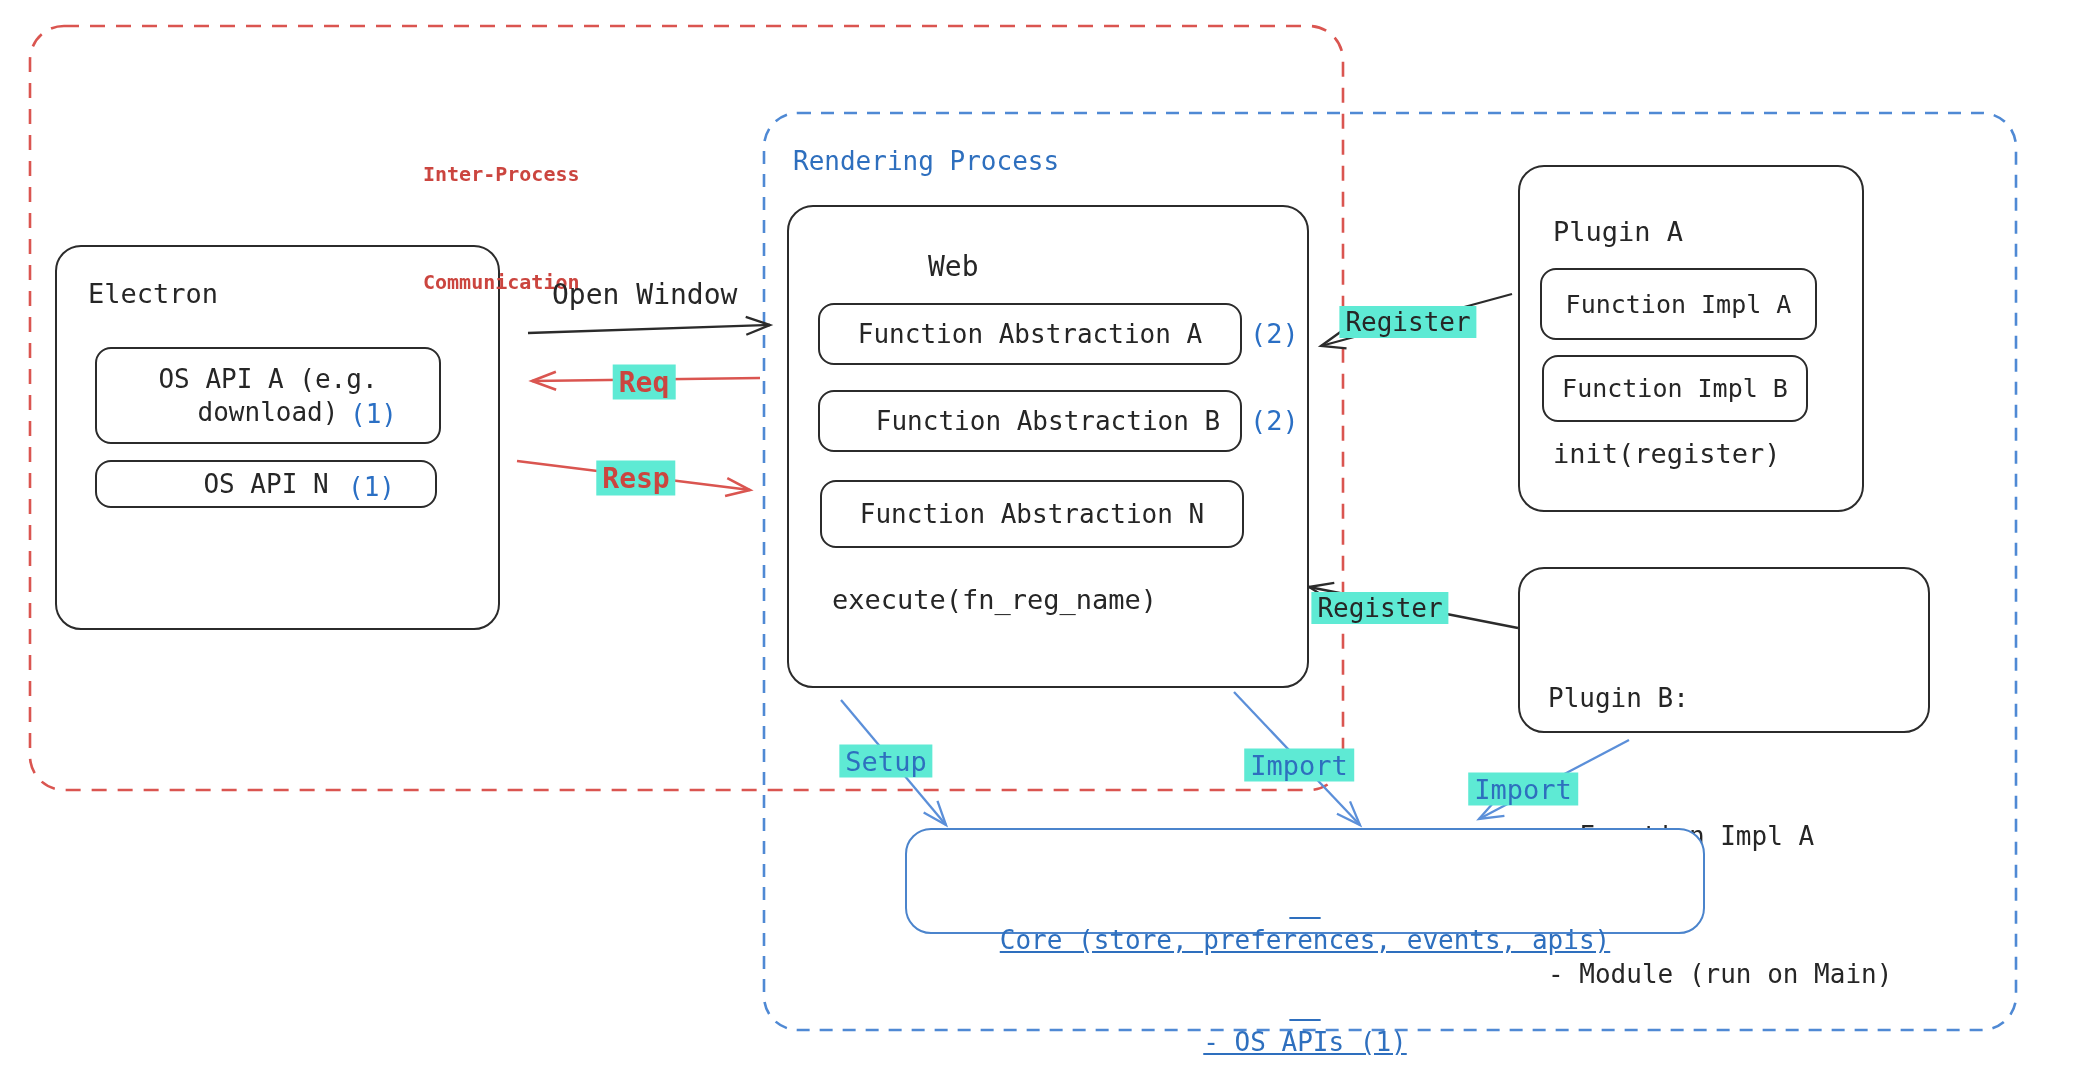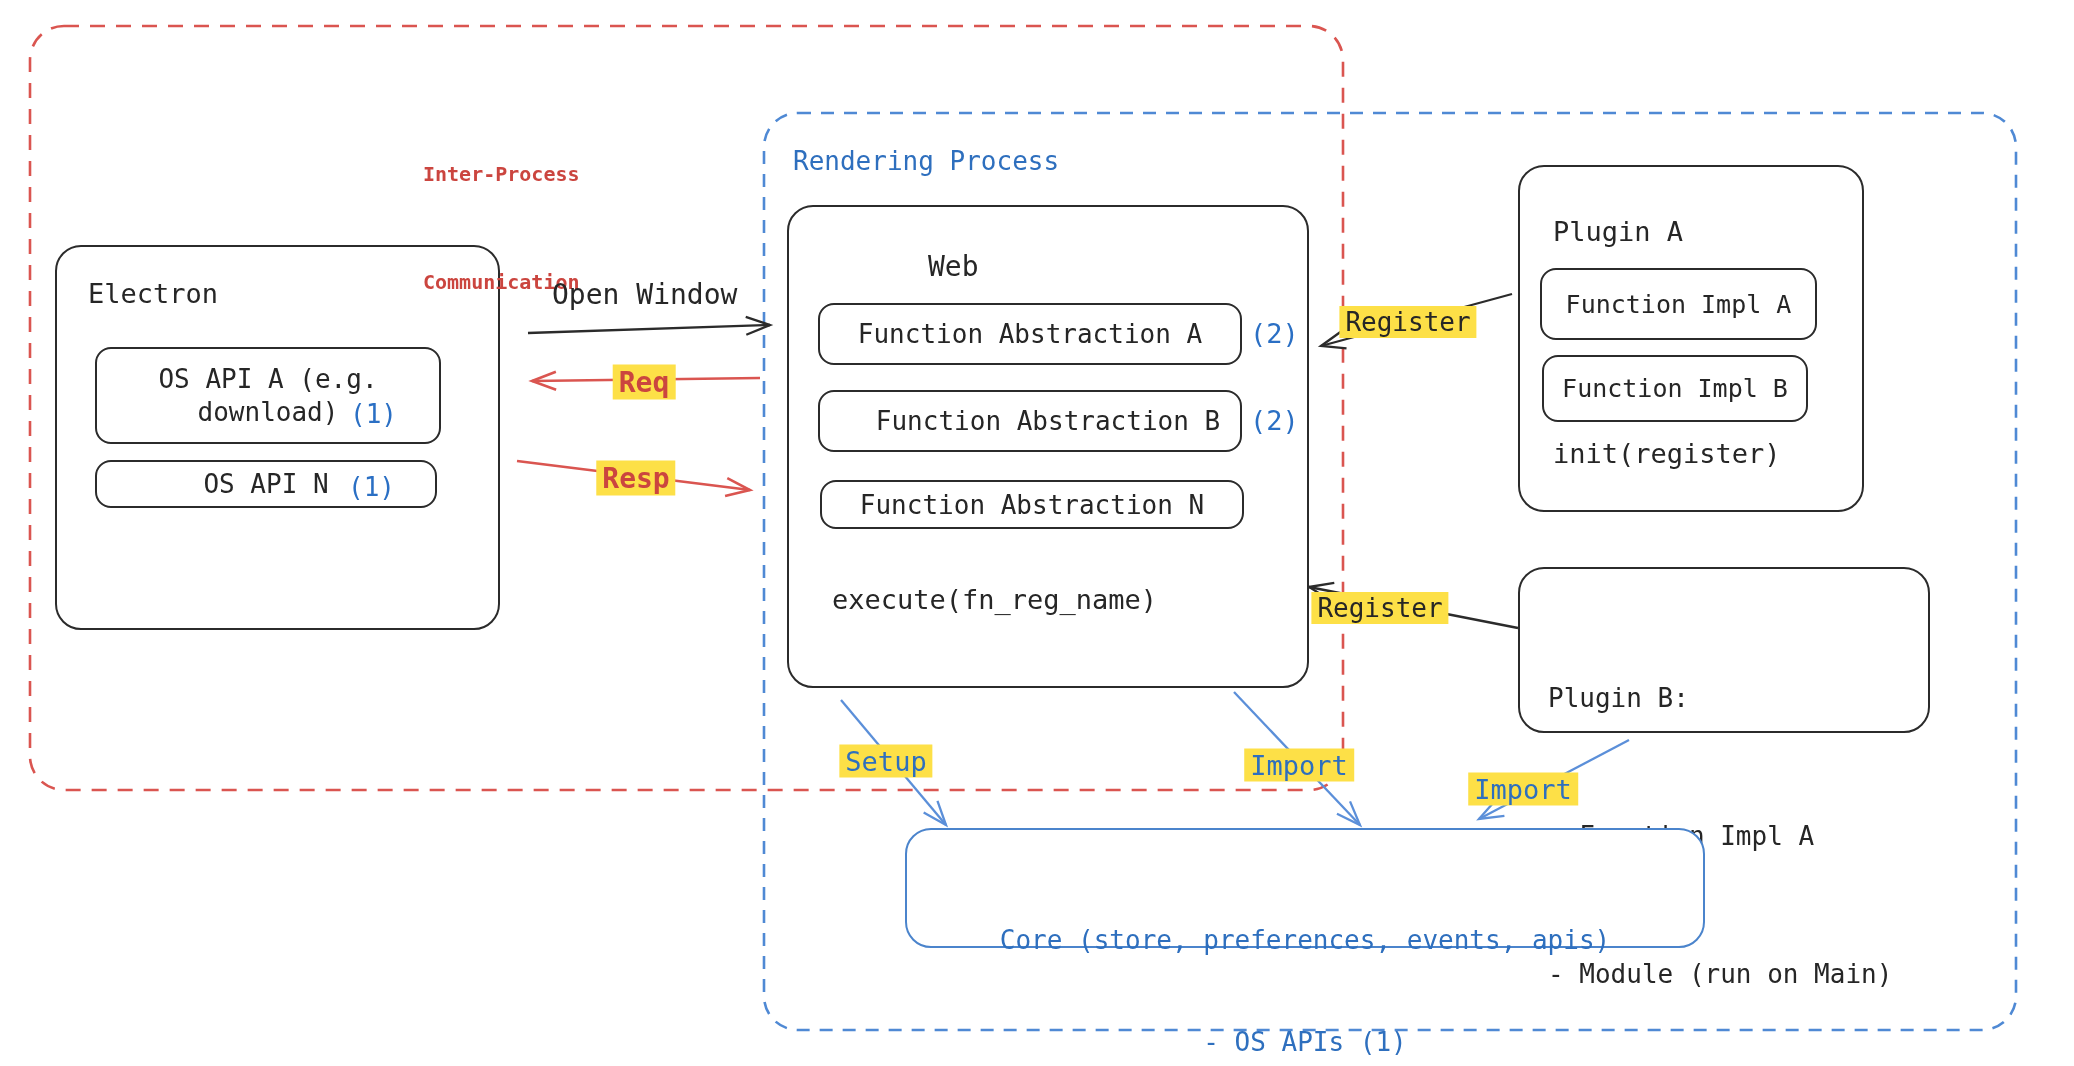--- a/index.html
+++ b/index.html
@@ -16,21 +16,21 @@
   .ibox{
     position:absolute;background:#ffffff;box-sizing:border-box;
     border:2px solid #2b2b2b;border-radius:16px;z-index:3;
     display:flex;align-items:center;justify-content:center;
     font-size:26px;white-space:pre;
   }
   .lbl{position:absolute;white-space:pre;z-index:4;}
   .title{font-size:27px;}
   .badge{color:#2a6fc4;font-size:26px;}
   .arrow-lbl{
-    transform:translate(-50%,-50%);background:#fde047;padding:1px 6px;z-index:5;
+    transform:translate(-50%,-50%);background:#5eead4;padding:1px 6px;z-index:5;
   }
   .red-t{color:#cb453f;font-weight:bold;}
   .blue-t{color:#2e6fbe;}
   .core-box{
     position:absolute;box-sizing:border-box;background:#ffffff;
     border:2.4px solid #4b84cc;border-radius:26px;z-index:2;
     color:#2e6fbe;font-size:26px;line-height:34px;text-align:center;
     padding-top:25px;white-space:pre;
   }
   .pb-text{font-size:26px;line-height:46px;padding:14px 0 6px 28px;white-space:pre;}
@@ -87,39 +87,39 @@
 
 <div class="box" style="left:787px;top:205px;width:522px;height:483px;"></div>
 <div class="lbl" style="left:928px;top:250px;font-size:28px;">Web</div>
 
 <div class="ibox" style="left:818px;top:303px;width:424px;height:62px;">Function Abstraction A</div>
 <div class="lbl badge" style="left:1250px;top:318px;font-size:27px;">(2)</div>
 
 <div class="ibox" style="left:818px;top:390px;width:424px;height:62px;padding-left:36px;">Function Abstraction B</div>
 <div class="lbl badge" style="left:1250px;top:405px;font-size:27px;">(2)</div>
 
-<div class="ibox" style="left:820px;top:480px;width:424px;height:49px;">Function Abstraction N</div>
+<div class="ibox" style="left:820px;top:480px;width:424px;height:68px;">Function Abstraction N</div>
 
 <div class="lbl" style="left:832px;top:584px;font-size:27px;z-index:3;">execute(fn_reg_name)</div>
 
 <div class="box" style="left:1518px;top:165px;width:346px;height:347px;"></div>
 <div class="lbl title" style="left:1553px;top:216px;">Plugin A</div>
 
 <div class="ibox" style="left:1540px;top:268px;width:277px;height:72px;font-size:25px;">Function Impl A</div>
 <div class="ibox" style="left:1542px;top:355px;width:266px;height:67px;font-size:25px;">Function Impl B</div>
 
 <div class="lbl" style="left:1553px;top:438px;font-size:27px;z-index:3;">init(register)</div>
 
 <div class="box pb-text" style="left:1518px;top:567px;width:412px;height:166px;">
   <div>Plugin B:</div>
   <div>- Function Impl A</div>
   <div>- Module (run on Main)</div>
 </div>
 
-<div class="core-box" style="left:905px;top:828px;width:800px;height:120px;">
+<div class="core-box" style="left:905px;top:828px;width:800px;height:106px;text-decoration:underline;">
   <div>Core (store, preferences, events, apis)</div>
   <div>- OS APIs (1)</div>
   
 </div>
 
 <div class="lbl" style="left:552px;top:278px;font-size:28px;">Open Window</div>
 
 <div class="lbl arrow-lbl red-t" style="left:644px;top:382px;font-size:28px;">Req</div>
 
 <div class="lbl arrow-lbl red-t" style="left:636px;top:478px;font-size:28px;">Resp</div>

